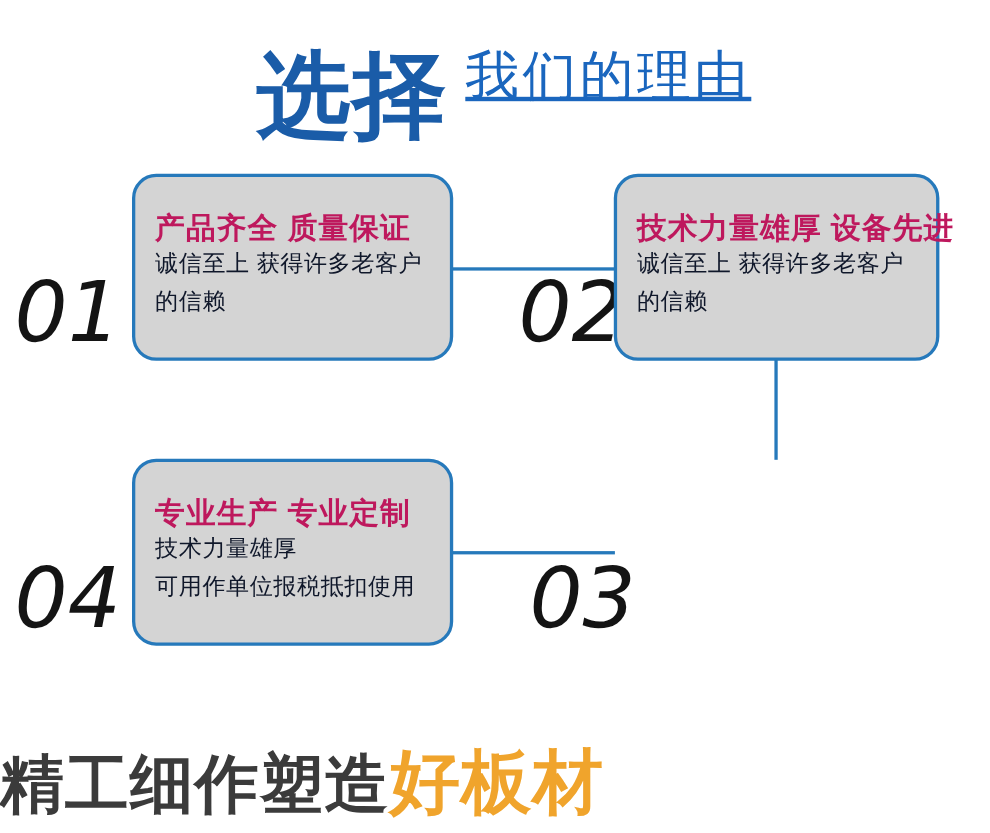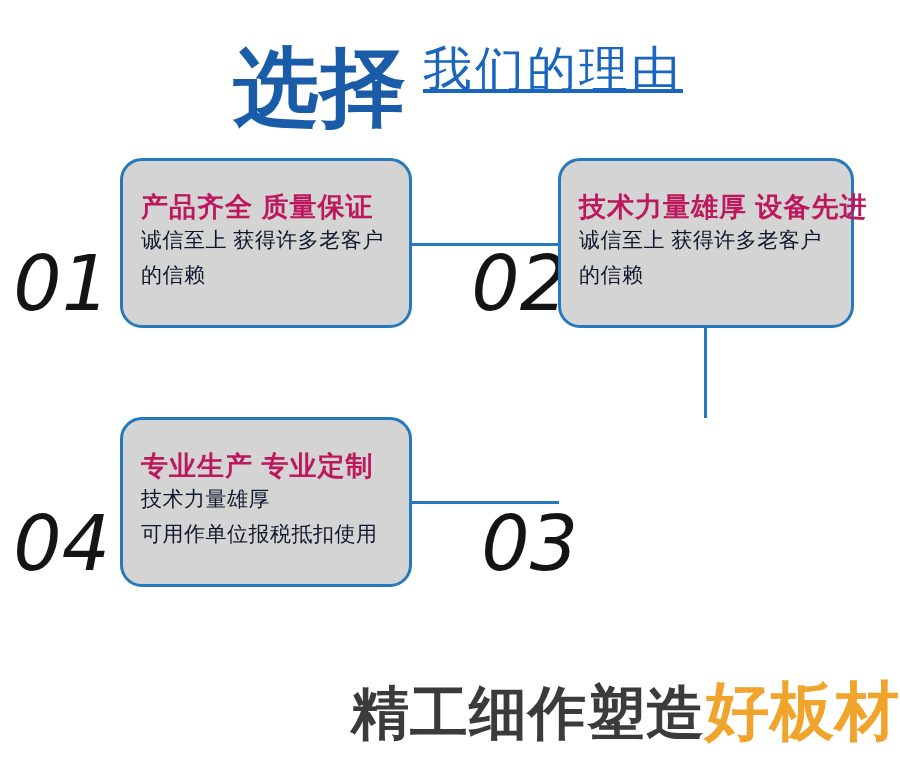--- a/index.html
+++ b/index.html
@@ -102,21 +102,21 @@
   .connector-h1 { left: 411px; top: 243px; width: 148px; height: 3px; }
   .connector-h2 { left: 411px; top: 501px; width: 148px; height: 3px; }
   .connector-v  { left: 704px; top: 327px; width: 3px;  height: 91px; }
 
   
   .footer-tagline {
     position: absolute;
     left: 0;
     top: 668px;
     width: 100%;
-    text-align: right;
+    text-align: left;
     white-space: nowrap;
   }
   .tagline-prefix {
     font-size: 58px;
     font-weight: 600;
     color: var(--tagline-gray, #3B3B3B);
     letter-spacing: 1px;
     vertical-align: baseline;
   }
   .tagline-highlight {

